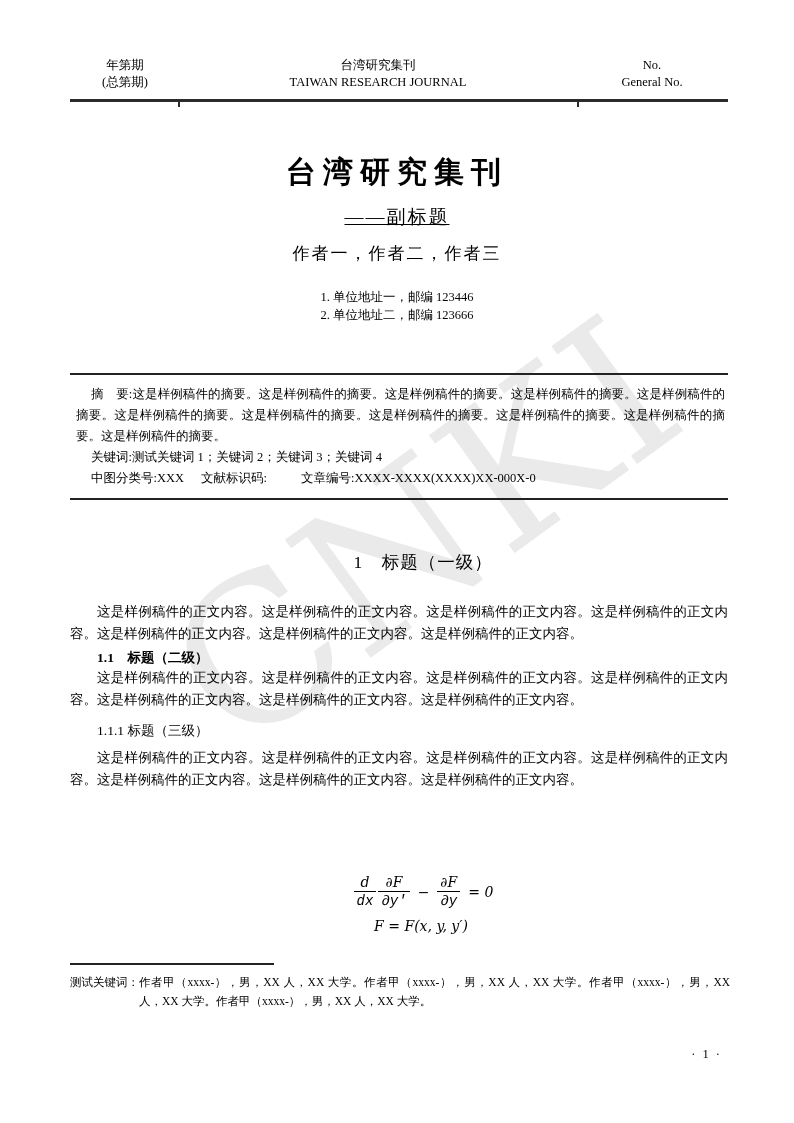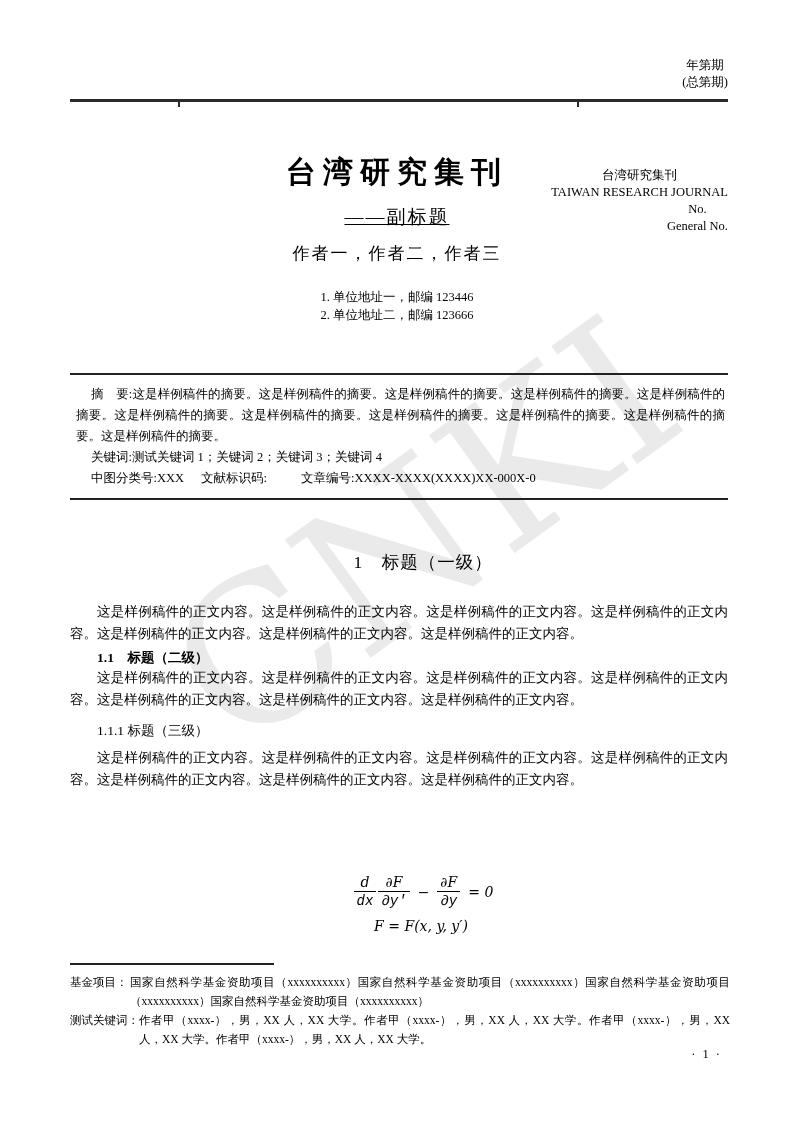--- a/index.html
+++ b/index.html
@@ -24,21 +24,21 @@
     transform:rotate(-36deg);
     z-index:0;
     user-select:none;
     pointer-events:none;
   }
   .layer{position:absolute;left:0;top:0;width:100%;height:100%;z-index:1;}
   
   .header{
     position:absolute;left:70px;top:57px;width:658px;
     display:flex;align-items:flex-end;
-    font-size:12.5px;line-height:17px;text-align:center;flex-direction:column;
+    font-size:12.5px;line-height:17px;text-align:center;
   }
   .header .h-left{flex:0 0 110px;}
   .header .h-center{flex:1;}
   .header .h-right{flex:0 0 152px;}
   .header-rule{position:absolute;left:70px;top:99px;width:658px;height:2.6px;background:#2b2b2b;}
   .header-tick{position:absolute;top:101px;width:1.6px;height:6px;background:#2b2b2b;}
   .tick-1{left:178px;}
   .tick-2{left:577px;}
   
   .doc-title{
@@ -186,24 +186,20 @@
         <span class="den">∂y</span>
       </span>
       <span class="rhs">= 0</span>
     </div>
 
     <div class="formula formula-2">F = F(x, y, y′)</div>
 
     <div class="footnote-rule"></div>
     <div class="footnotes">
       <div class="fn-row">
-        <div class="fn-label">基金项目：</div>
-        <div class="fn-text">国家自然科学基金资助项目（xxxxxxxxxx）国家自然科学基金资助项目（xxxxxxxxxx）国家自然科学基金资助项目（xxxxxxxxxx）国家自然科学基金资助项目（xxxxxxxxxx）</div>
-      </div>
-      <div class="fn-row">
         <div class="fn-label">测试关键词：</div>
         <div class="fn-text">作者甲（xxxx-），男，XX 人，XX 大学。作者甲（xxxx-），男，XX 人，XX 大学。作者甲（xxxx-），男，XX 人，XX 大学。作者甲（xxxx-），男，XX 人，XX 大学。</div>
       </div>
     </div>
 
     <div class="page-number">· 1 ·</div>
 
   </div>
 </div>
 

